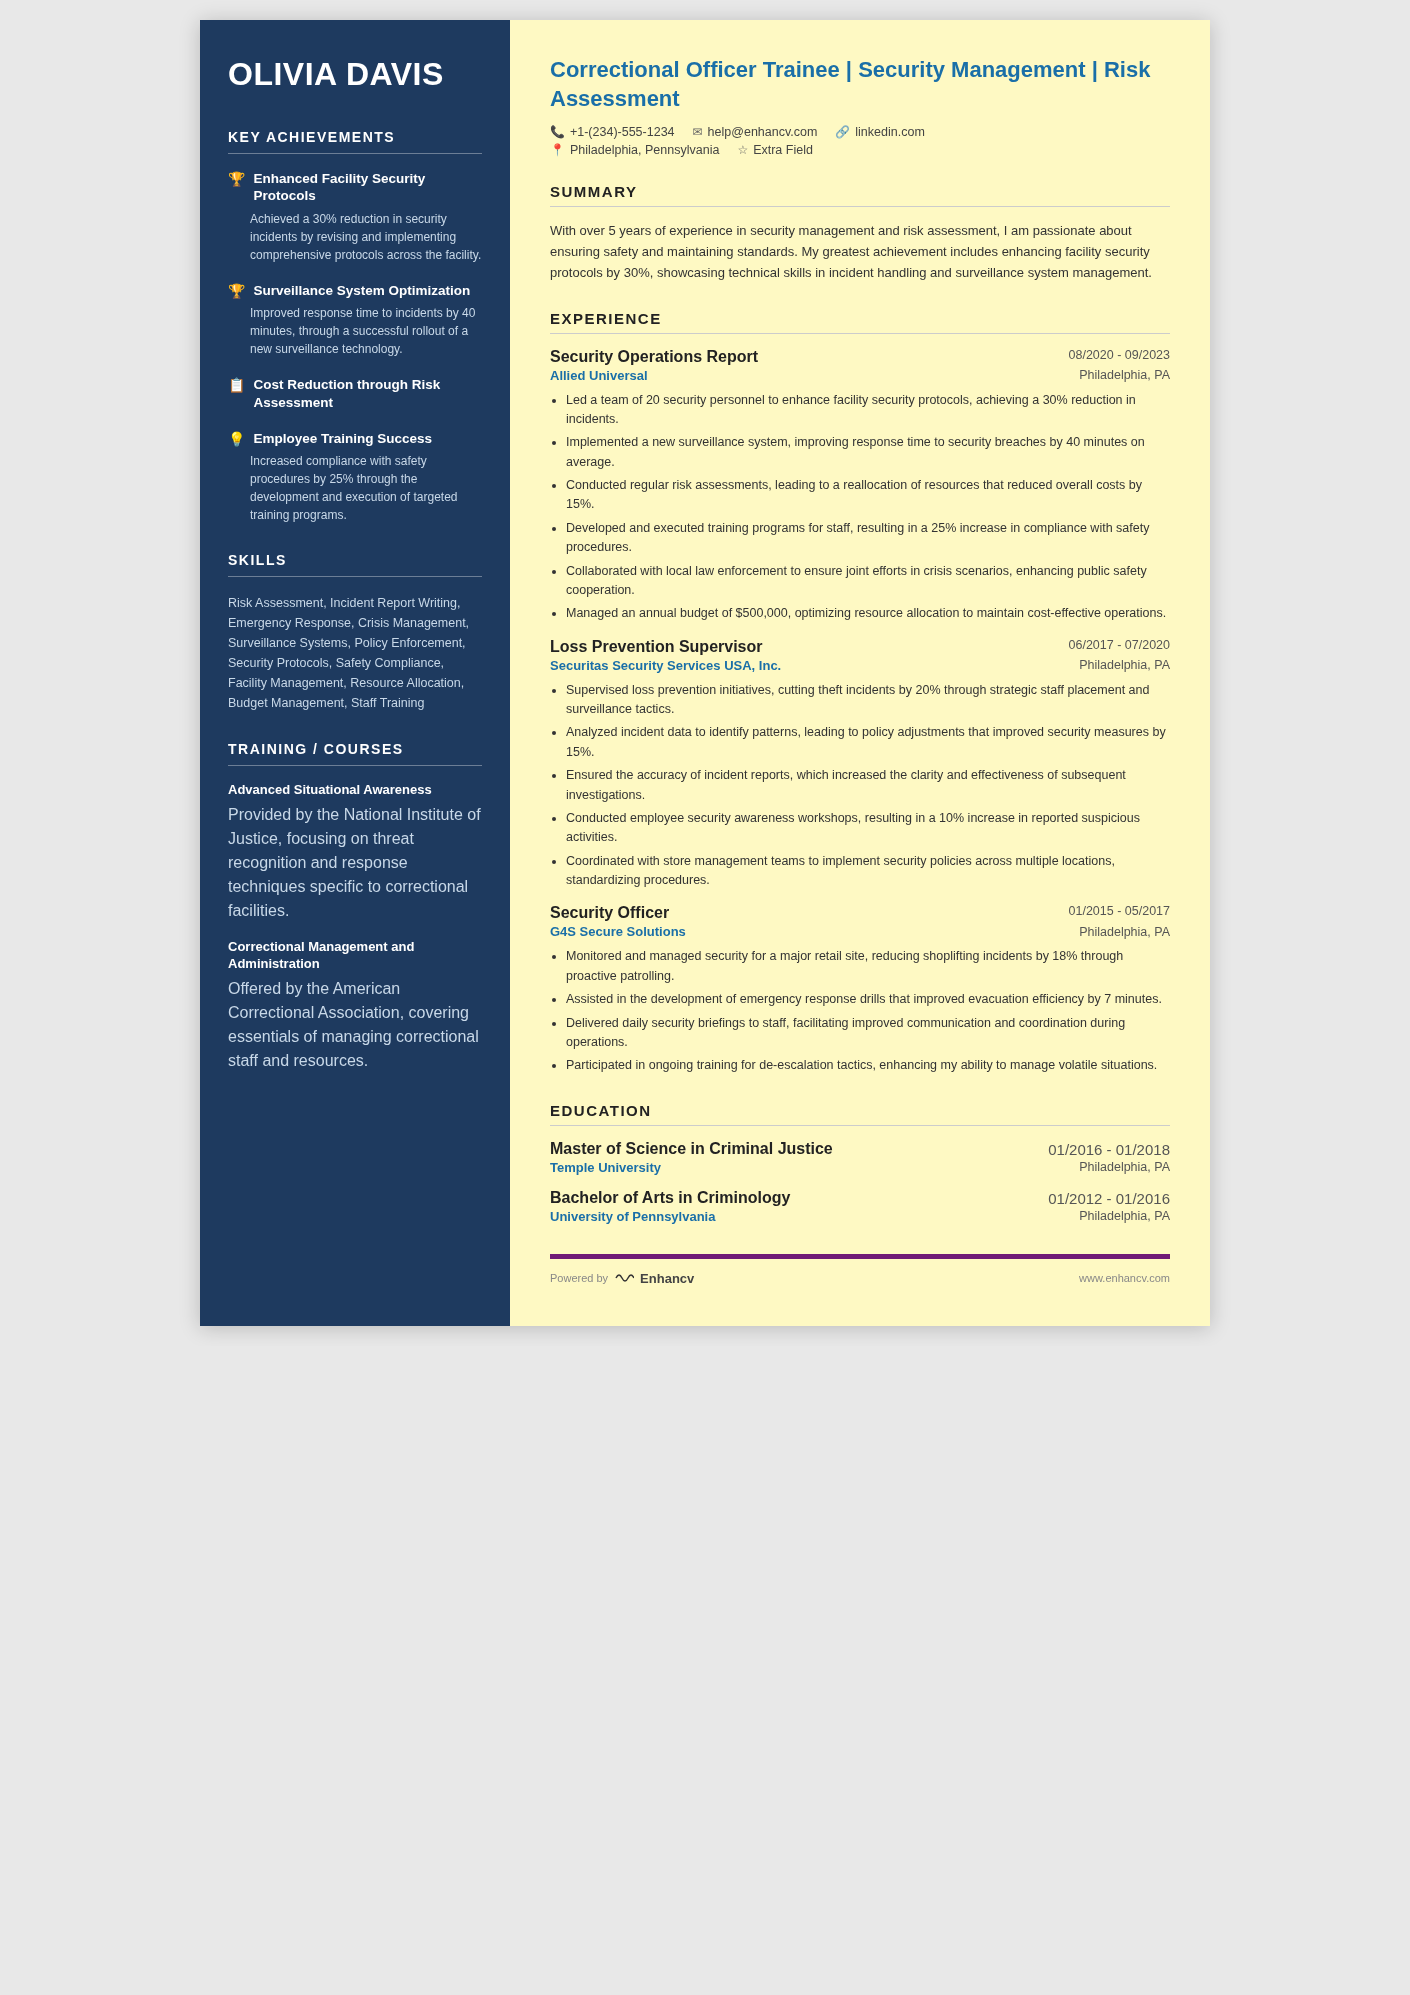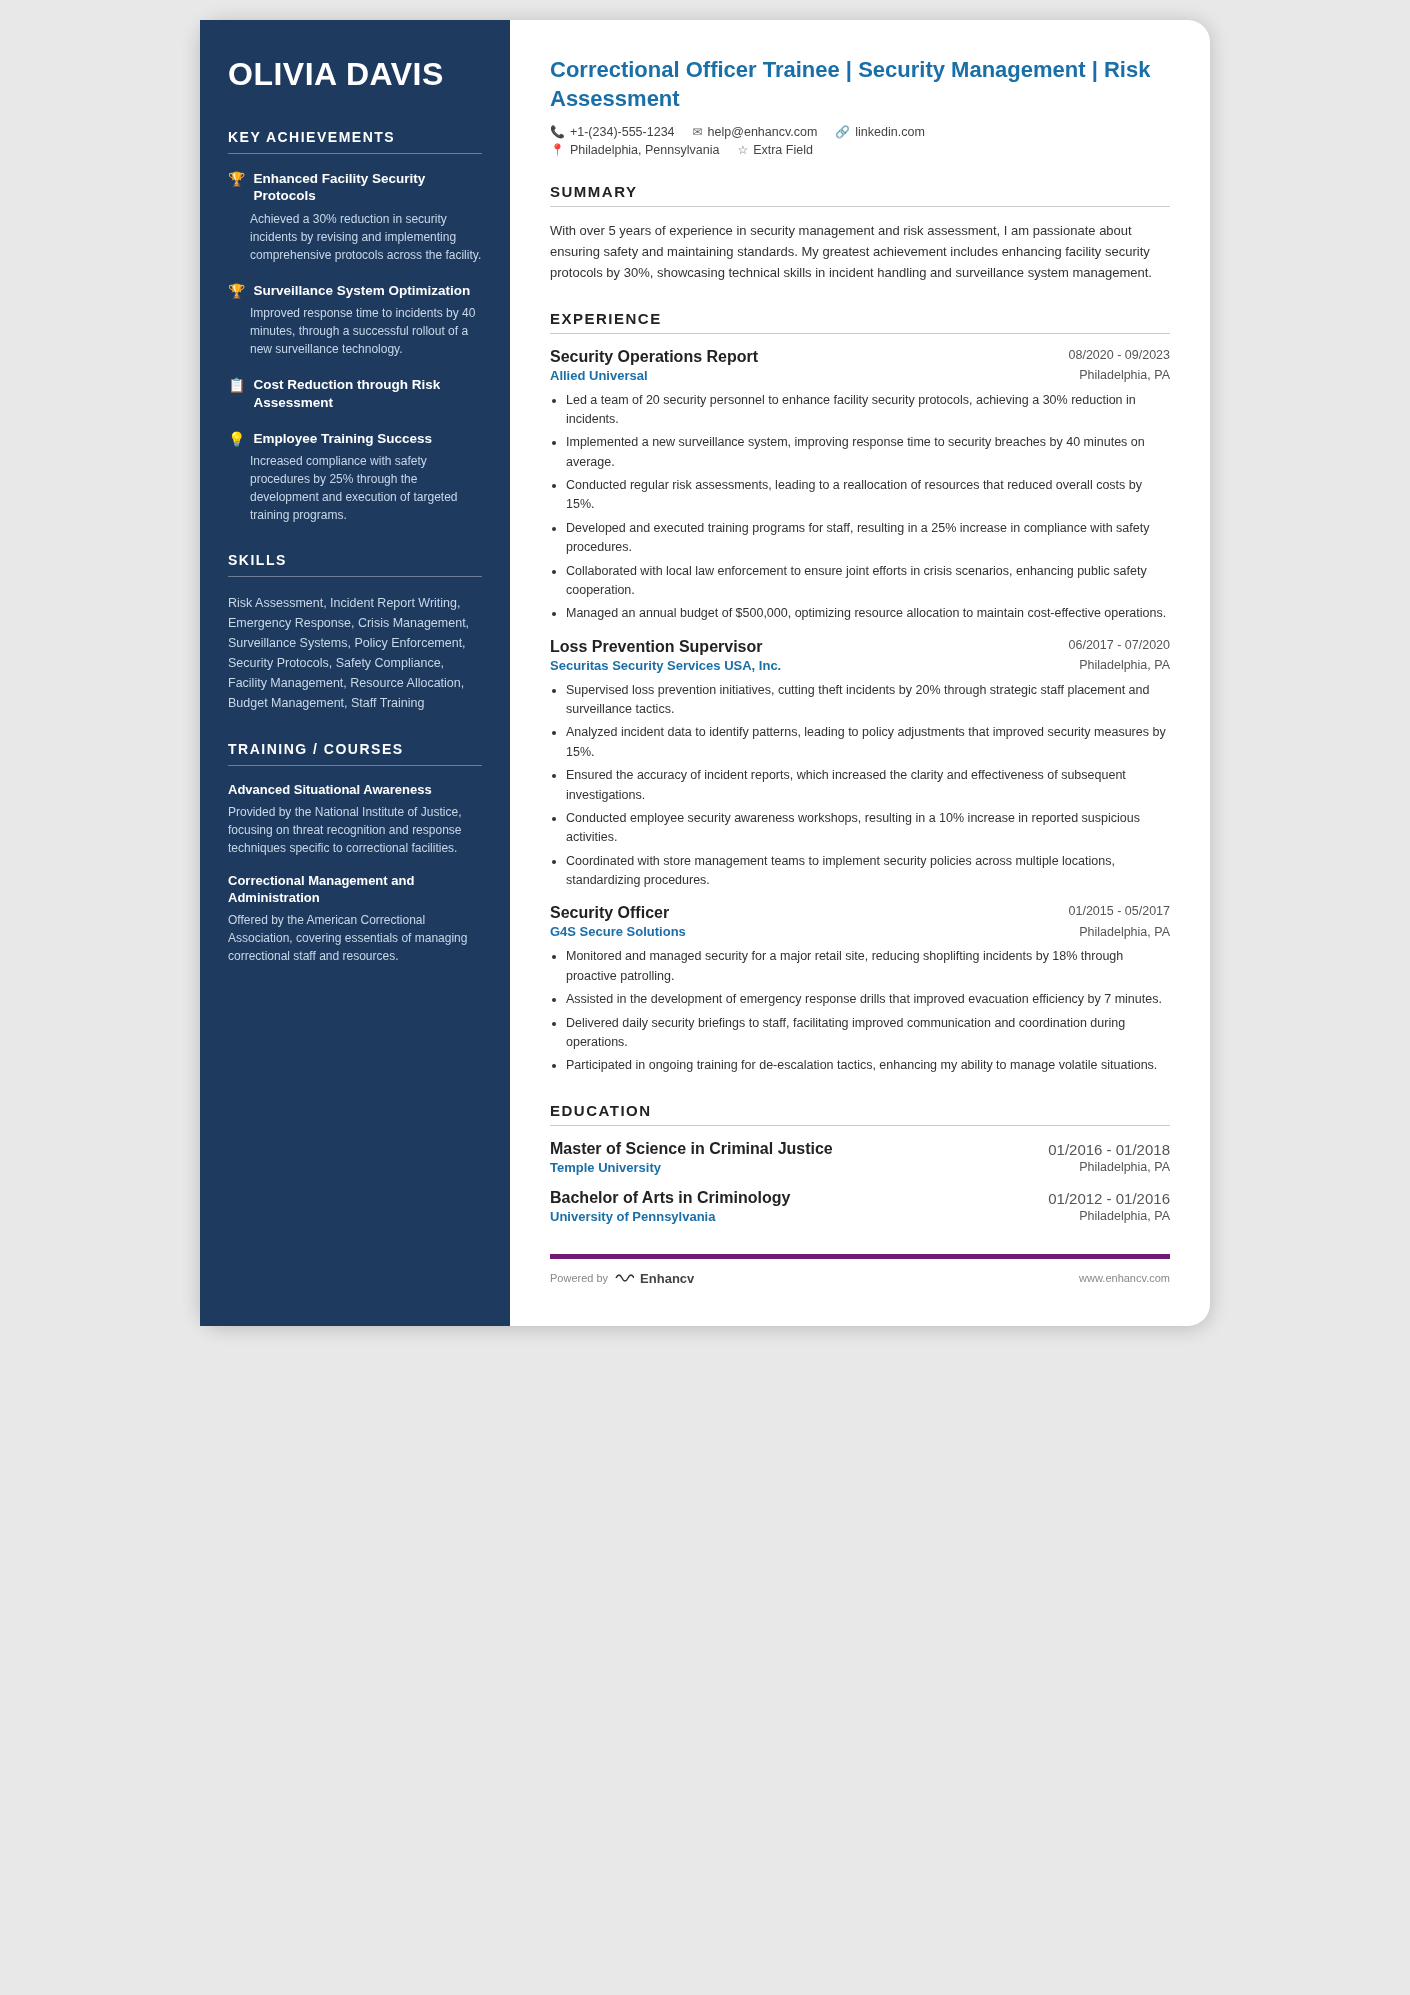--- a/index.html
+++ b/index.html
@@ -6,24 +6,23 @@
     body {
       font-family: 'Arial', sans-serif;
       background: #e8e8e8;
       display: flex;
       justify-content: center;
       align-items: flex-start;
       padding: 20px;
     }
     .resume-wrapper {
       width: 1010px;
-      background: #ffffff;
+      background: #fef9c3;
       display: flex;
       box-shadow: 0 2px 20px rgba(0,0,0,0.2);
-      border-radius: 22px;
     }
     
     .sidebar {
       width: 310px;
       min-width: 310px;
       background: #1e3a5f;
       color: white;
       padding: 36px 28px 40px 28px;
     }
     .sidebar-name {
@@ -84,21 +83,21 @@
       margin-bottom: 16px;
     }
     .training-title {
       font-size: 13px;
       font-weight: 700;
       color: white;
       line-height: 1.3;
       margin-bottom: 4px;
     }
     .training-desc {
-      font-size: 12px;
+      font-size: 16px;
       color: #c8d8e8;
       line-height: 1.5;
     }
     
     .main {
       flex: 1;
       padding: 36px 40px 40px 40px;
     }
     .main-title {
       font-size: 22px;

